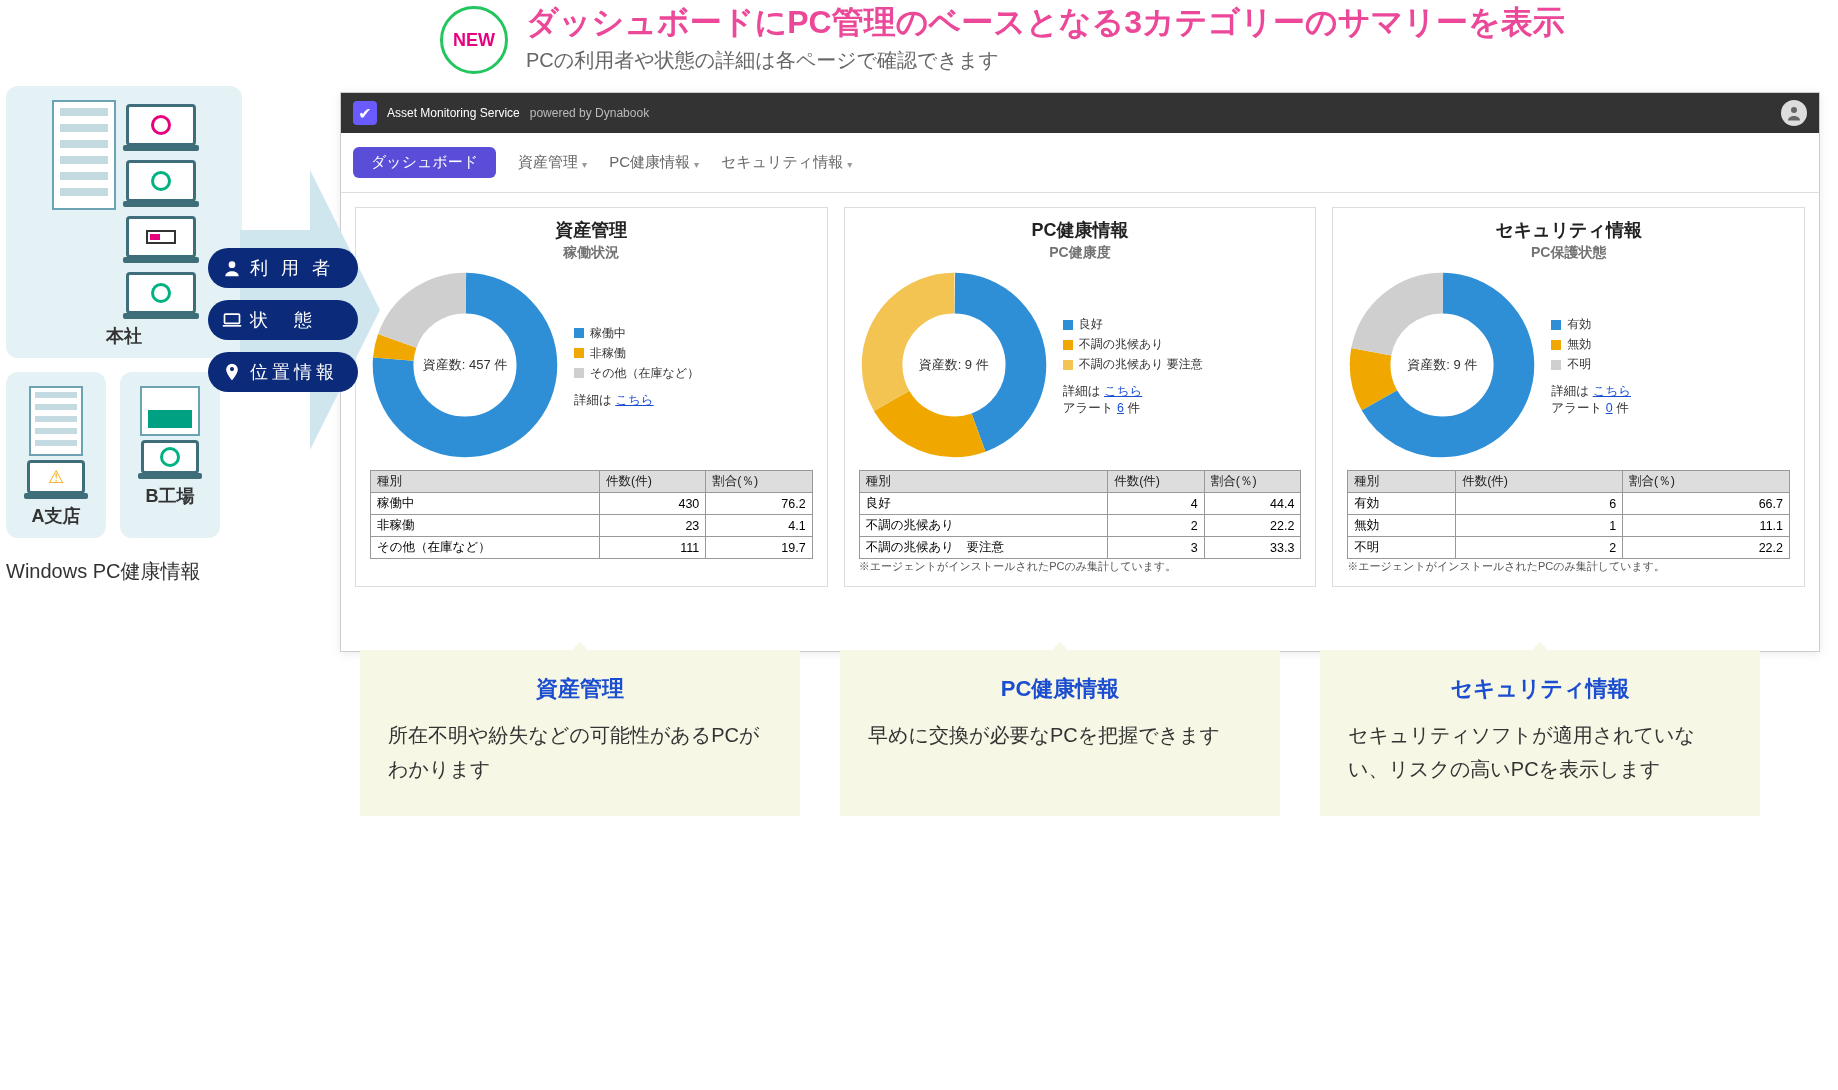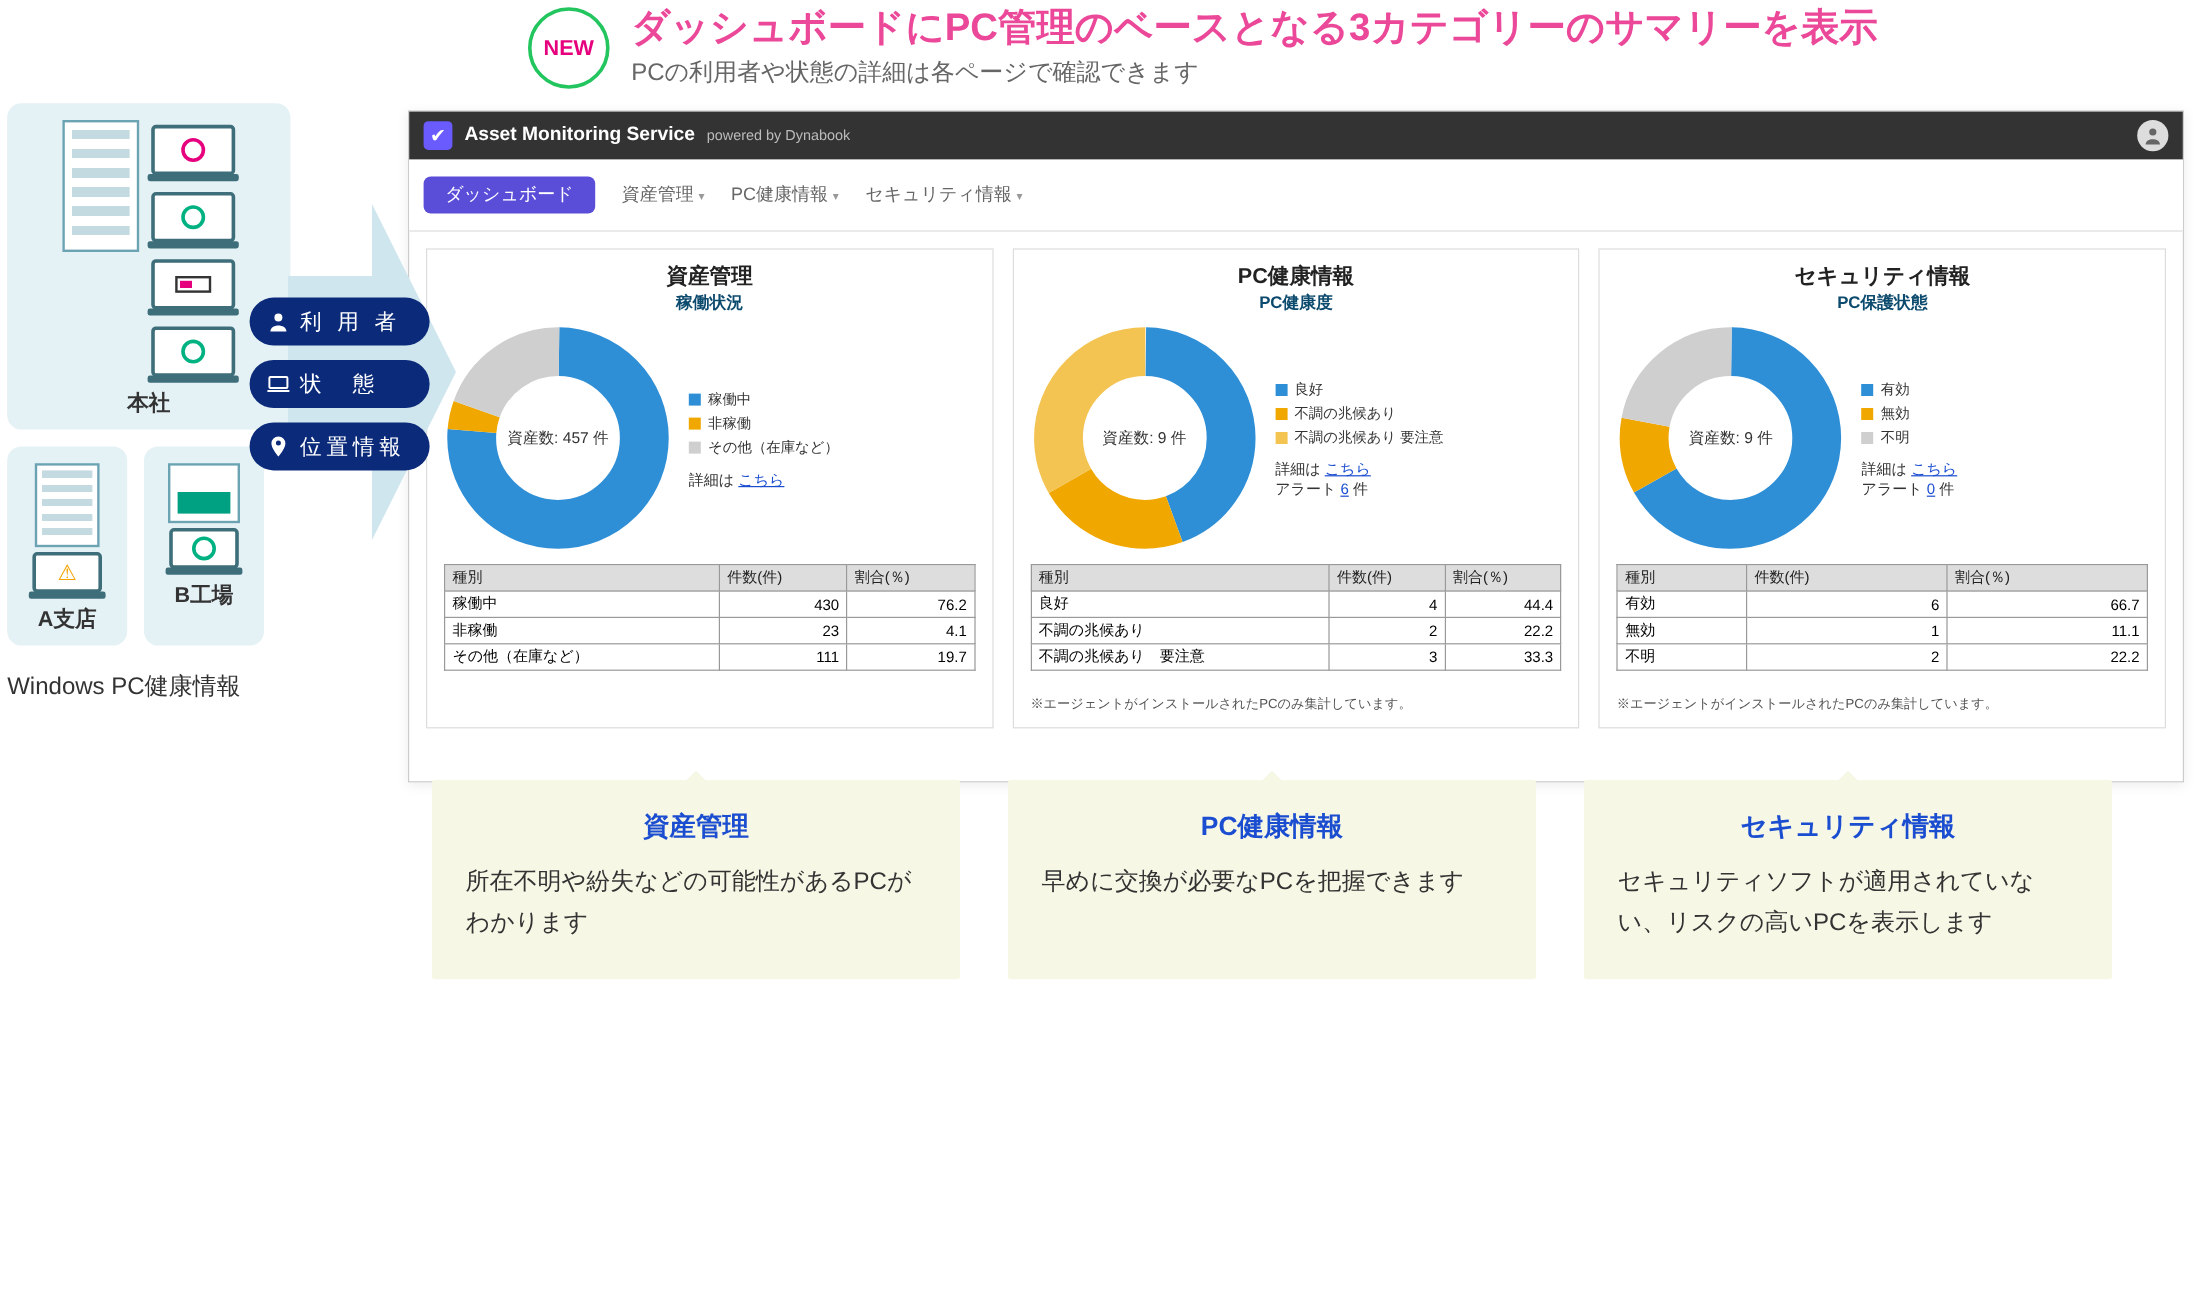--- a/index.html
+++ b/index.html
@@ -41,46 +41,46 @@
   .pill { background:#0b2a7a; color:#fff; border-radius: 999px; padding: 8px 20px 8px 14px; font-size: 18px; display:flex; align-items:center; gap:8px; letter-spacing: 4px; }
   .pill svg { width:20px; height:20px; fill:#fff; }
 
   .big-arrow { position:absolute; left: 240px; top: 170px; width: 140px; height: 280px; z-index:5; }
 
   
   .app { position: absolute; left: 340px; top: 92px; width: 1480px; height: 560px; border: 1px solid #ccc; background:#fff; box-shadow: 0 2px 10px rgba(0,0,0,.08); }
   .app-titlebar { background:#333; color:#fff; height:40px; display:flex; align-items:center; padding:0 12px; justify-content:space-between; }
   .app-titlebar .left { display:flex; align-items:center; gap:10px; }
   .app-logo { width:24px; height:24px; background:#6a5bff; border-radius:4px; display:flex; align-items:center; justify-content:center; color:#fff; font-size:16px;}
-  .app-name { font-size: 16px; font-weight:700; }
+  .app-name { font-size: 12px; font-weight:400; }
   .app-sub  { font-size: 12px; color:#bbb; }
   .account-icon{ width:26px; height:26px; border-radius:50%; background:#ddd; display:flex;align-items:center;justify-content:center;color:#555;font-size:16px;}
 
   .app-menu { background:#fff; border-bottom:1px solid #ddd; height:60px; display:flex; align-items:center; gap:22px; padding:0 12px; }
   .menu-btn { background:#5a4dd8; color:#fff; border-radius:6px; padding:6px 18px; font-size:15px; }
   .menu-item { color:#666; font-size:15px; display:flex; align-items:center; gap:4px; cursor:pointer;}
   .menu-item .caret::after{content:"▾"; font-size:10px; color:#999;}
 
   .cards { display:flex; gap:16px; padding:14px; }
   .card { flex:1; border:1px solid #ddd; background:#fff; padding:10px 14px 12px; position:relative; }
   .card h3 { text-align:center; font-size:18px; color:#222; font-weight:600;}
-  .card h4 { text-align:center; font-size:14px; color:#0c4a6e; margin-top:2px; margin-bottom:8px;}
+  .card h4 { text-align:center; font-size:14px; color:#737373; margin-top:2px; margin-bottom:8px;}
   .chart-row { display:flex; align-items:center; gap:14px; }
   .donut-wrap { position:relative; width:190px; height:190px; }
   .donut-center { position:absolute; top:50%; left:50%; transform:translate(-50%,-50%); font-size:13px; color:#333; white-space:nowrap;}
   .legend { font-size:12px; color:#333; }
   .legend .row{ display:flex; align-items:center; gap:6px; margin:3px 0;}
   .legend .sw { width:10px; height:10px; display:inline-block;}
   .detail-links { font-size:12.5px; color:#333; margin-top:10px;}
   .detail-links a{ color:#1a4dd0; text-decoration:underline; cursor:pointer;}
   table.stats { width:100%; border-collapse:collapse; margin-top:10px; font-size:12.5px;}
   table.stats th, table.stats td { border:1px solid #999; padding:2px 6px;}
   table.stats th { background:#ddd; text-align:left; font-weight:400; color:#222;}
   table.stats td.num { text-align:right; }
-  .card .note { font-size:11px; color:#555; margin-top:20px;}
+  .card .note { font-size:11px; color:#555; margin-top:0;}
 
   
   .callouts { position:absolute; left: 360px; top: 650px; display:flex; gap:40px; }
   .callout { width: 440px; background:#f7f7e6; border-radius:2px; padding: 24px 28px 30px; position:relative; }
   .callout::before { content:""; position:absolute; top:-22px; left:50%; transform:translateX(-50%); border:14px solid transparent; border-bottom-color:#f7f7e6;}
   .callout h5 { text-align:center; font-size:22px; color:#1a4dd0; font-weight:600; margin-bottom:14px;}
   .callout p  { font-size:20px; color:#333; line-height:1.7;}
 </style>
 </head>
 <body>

